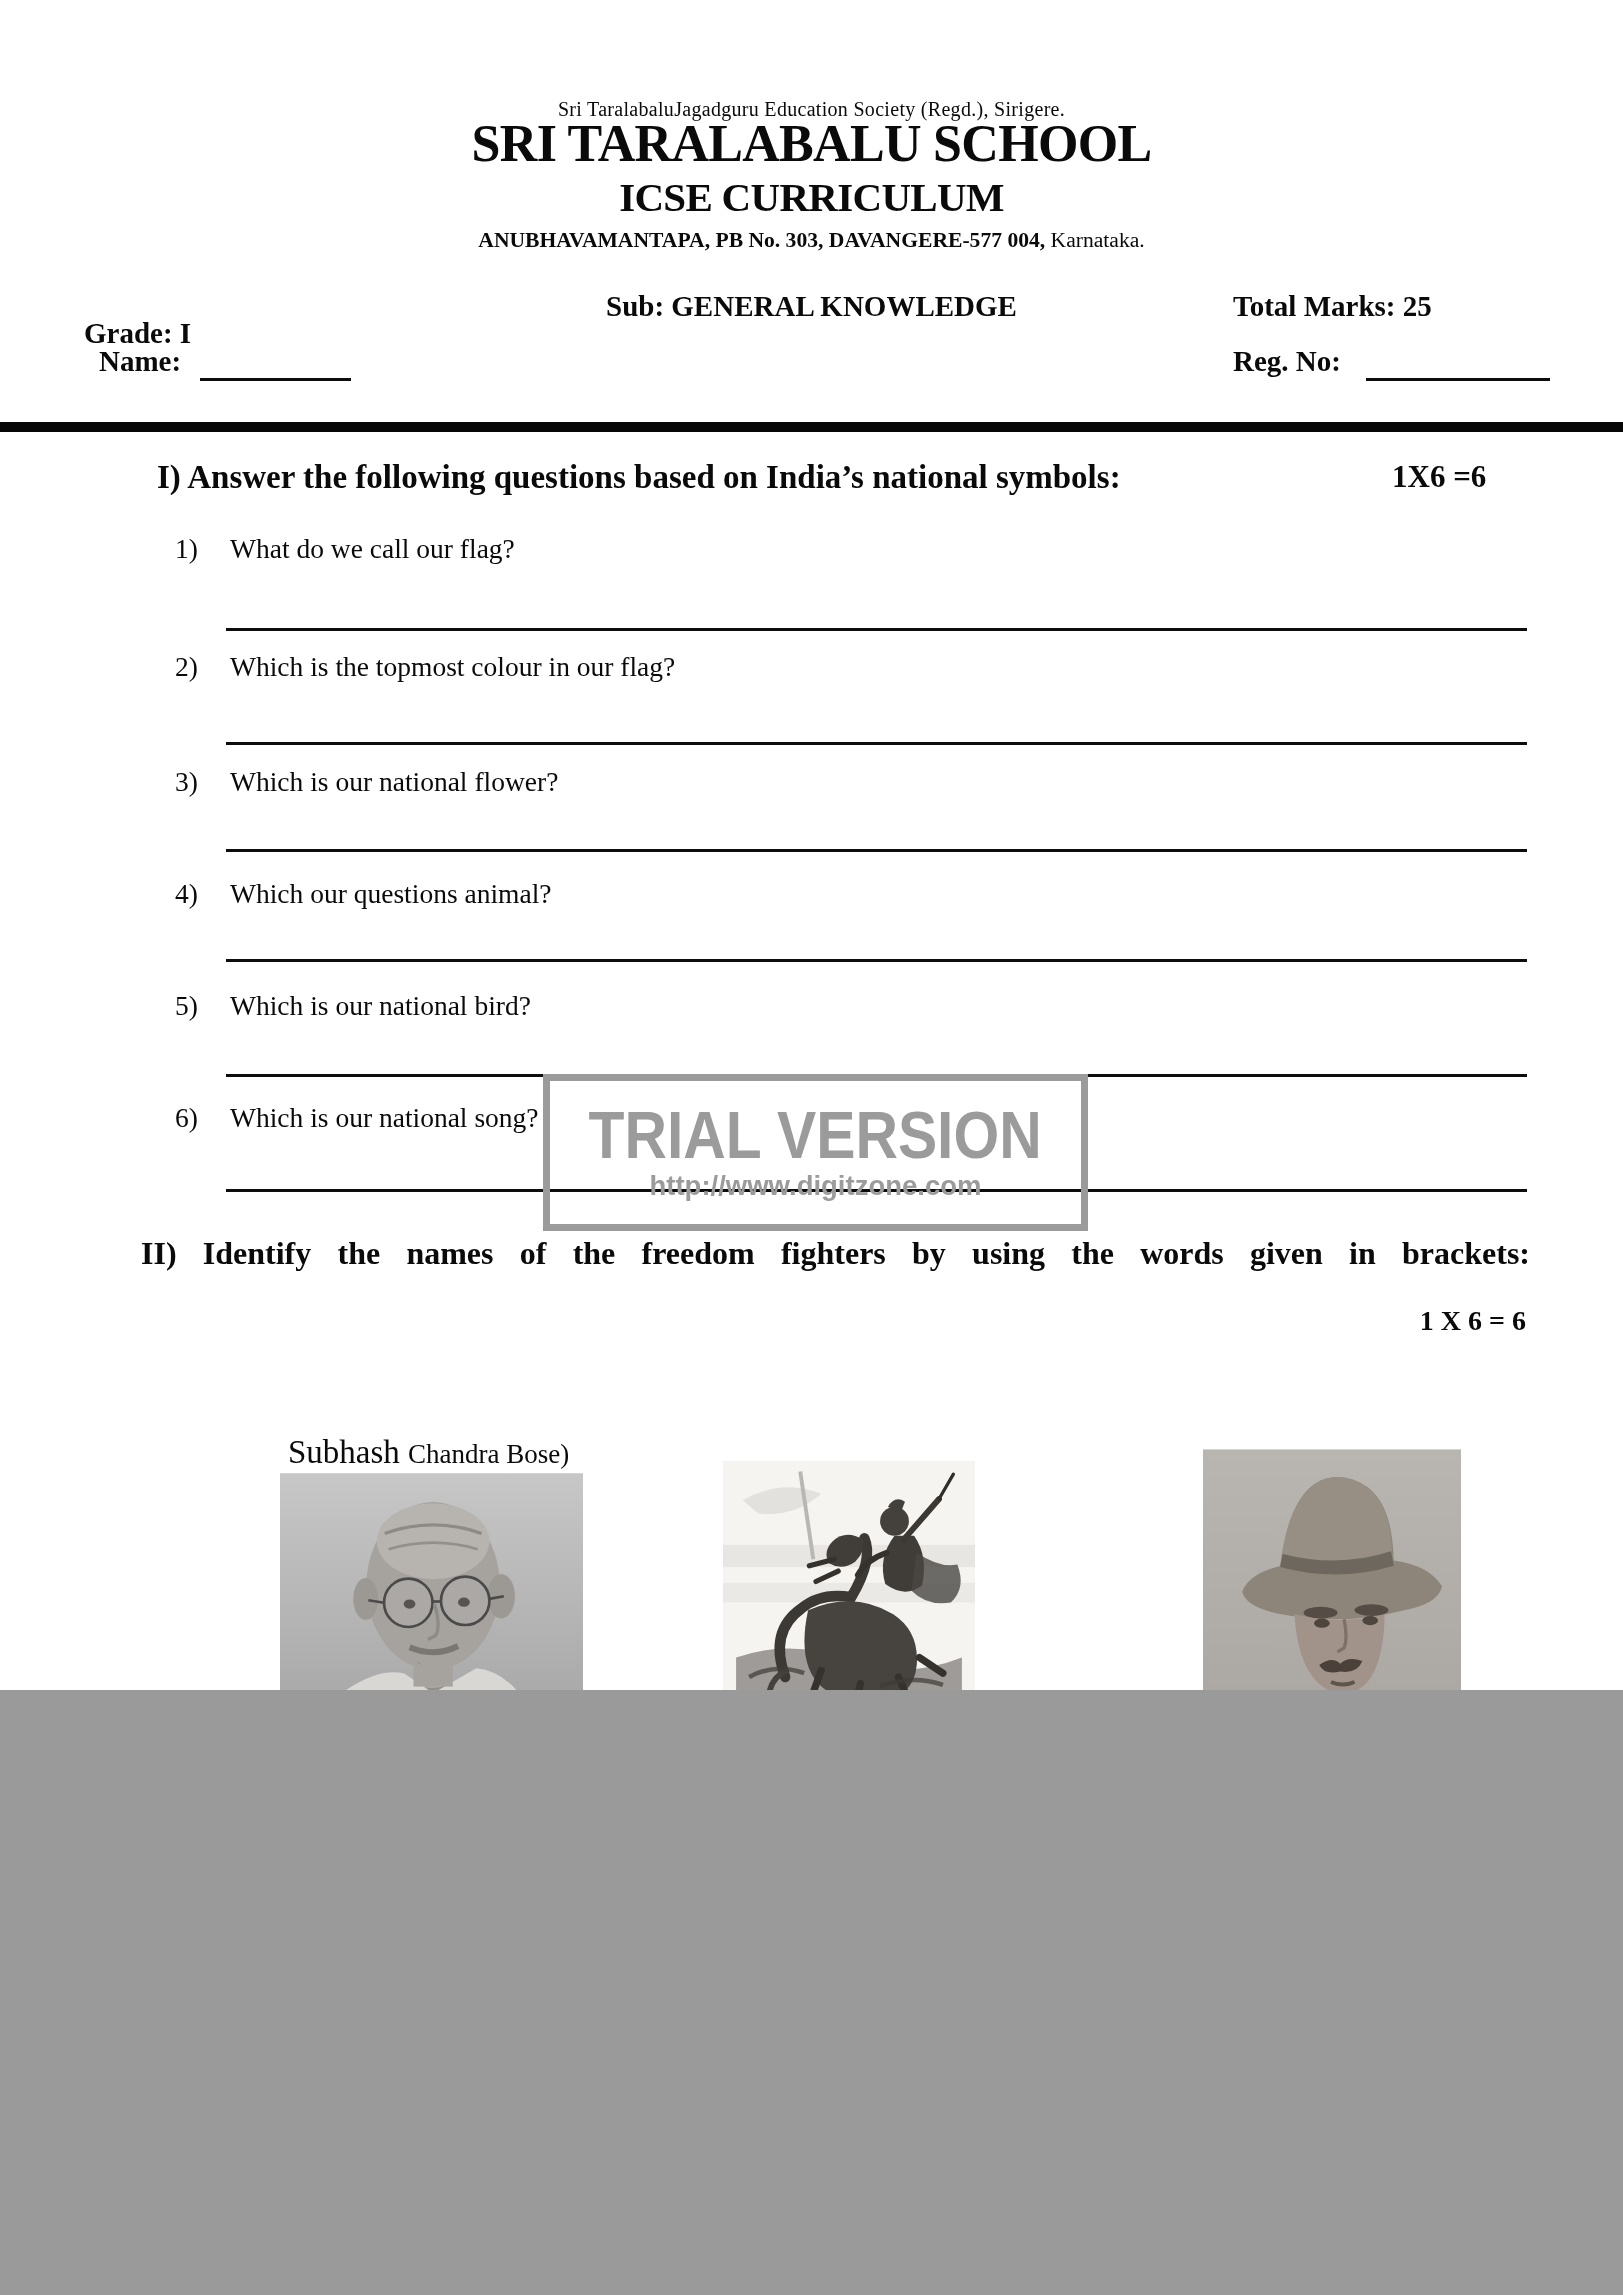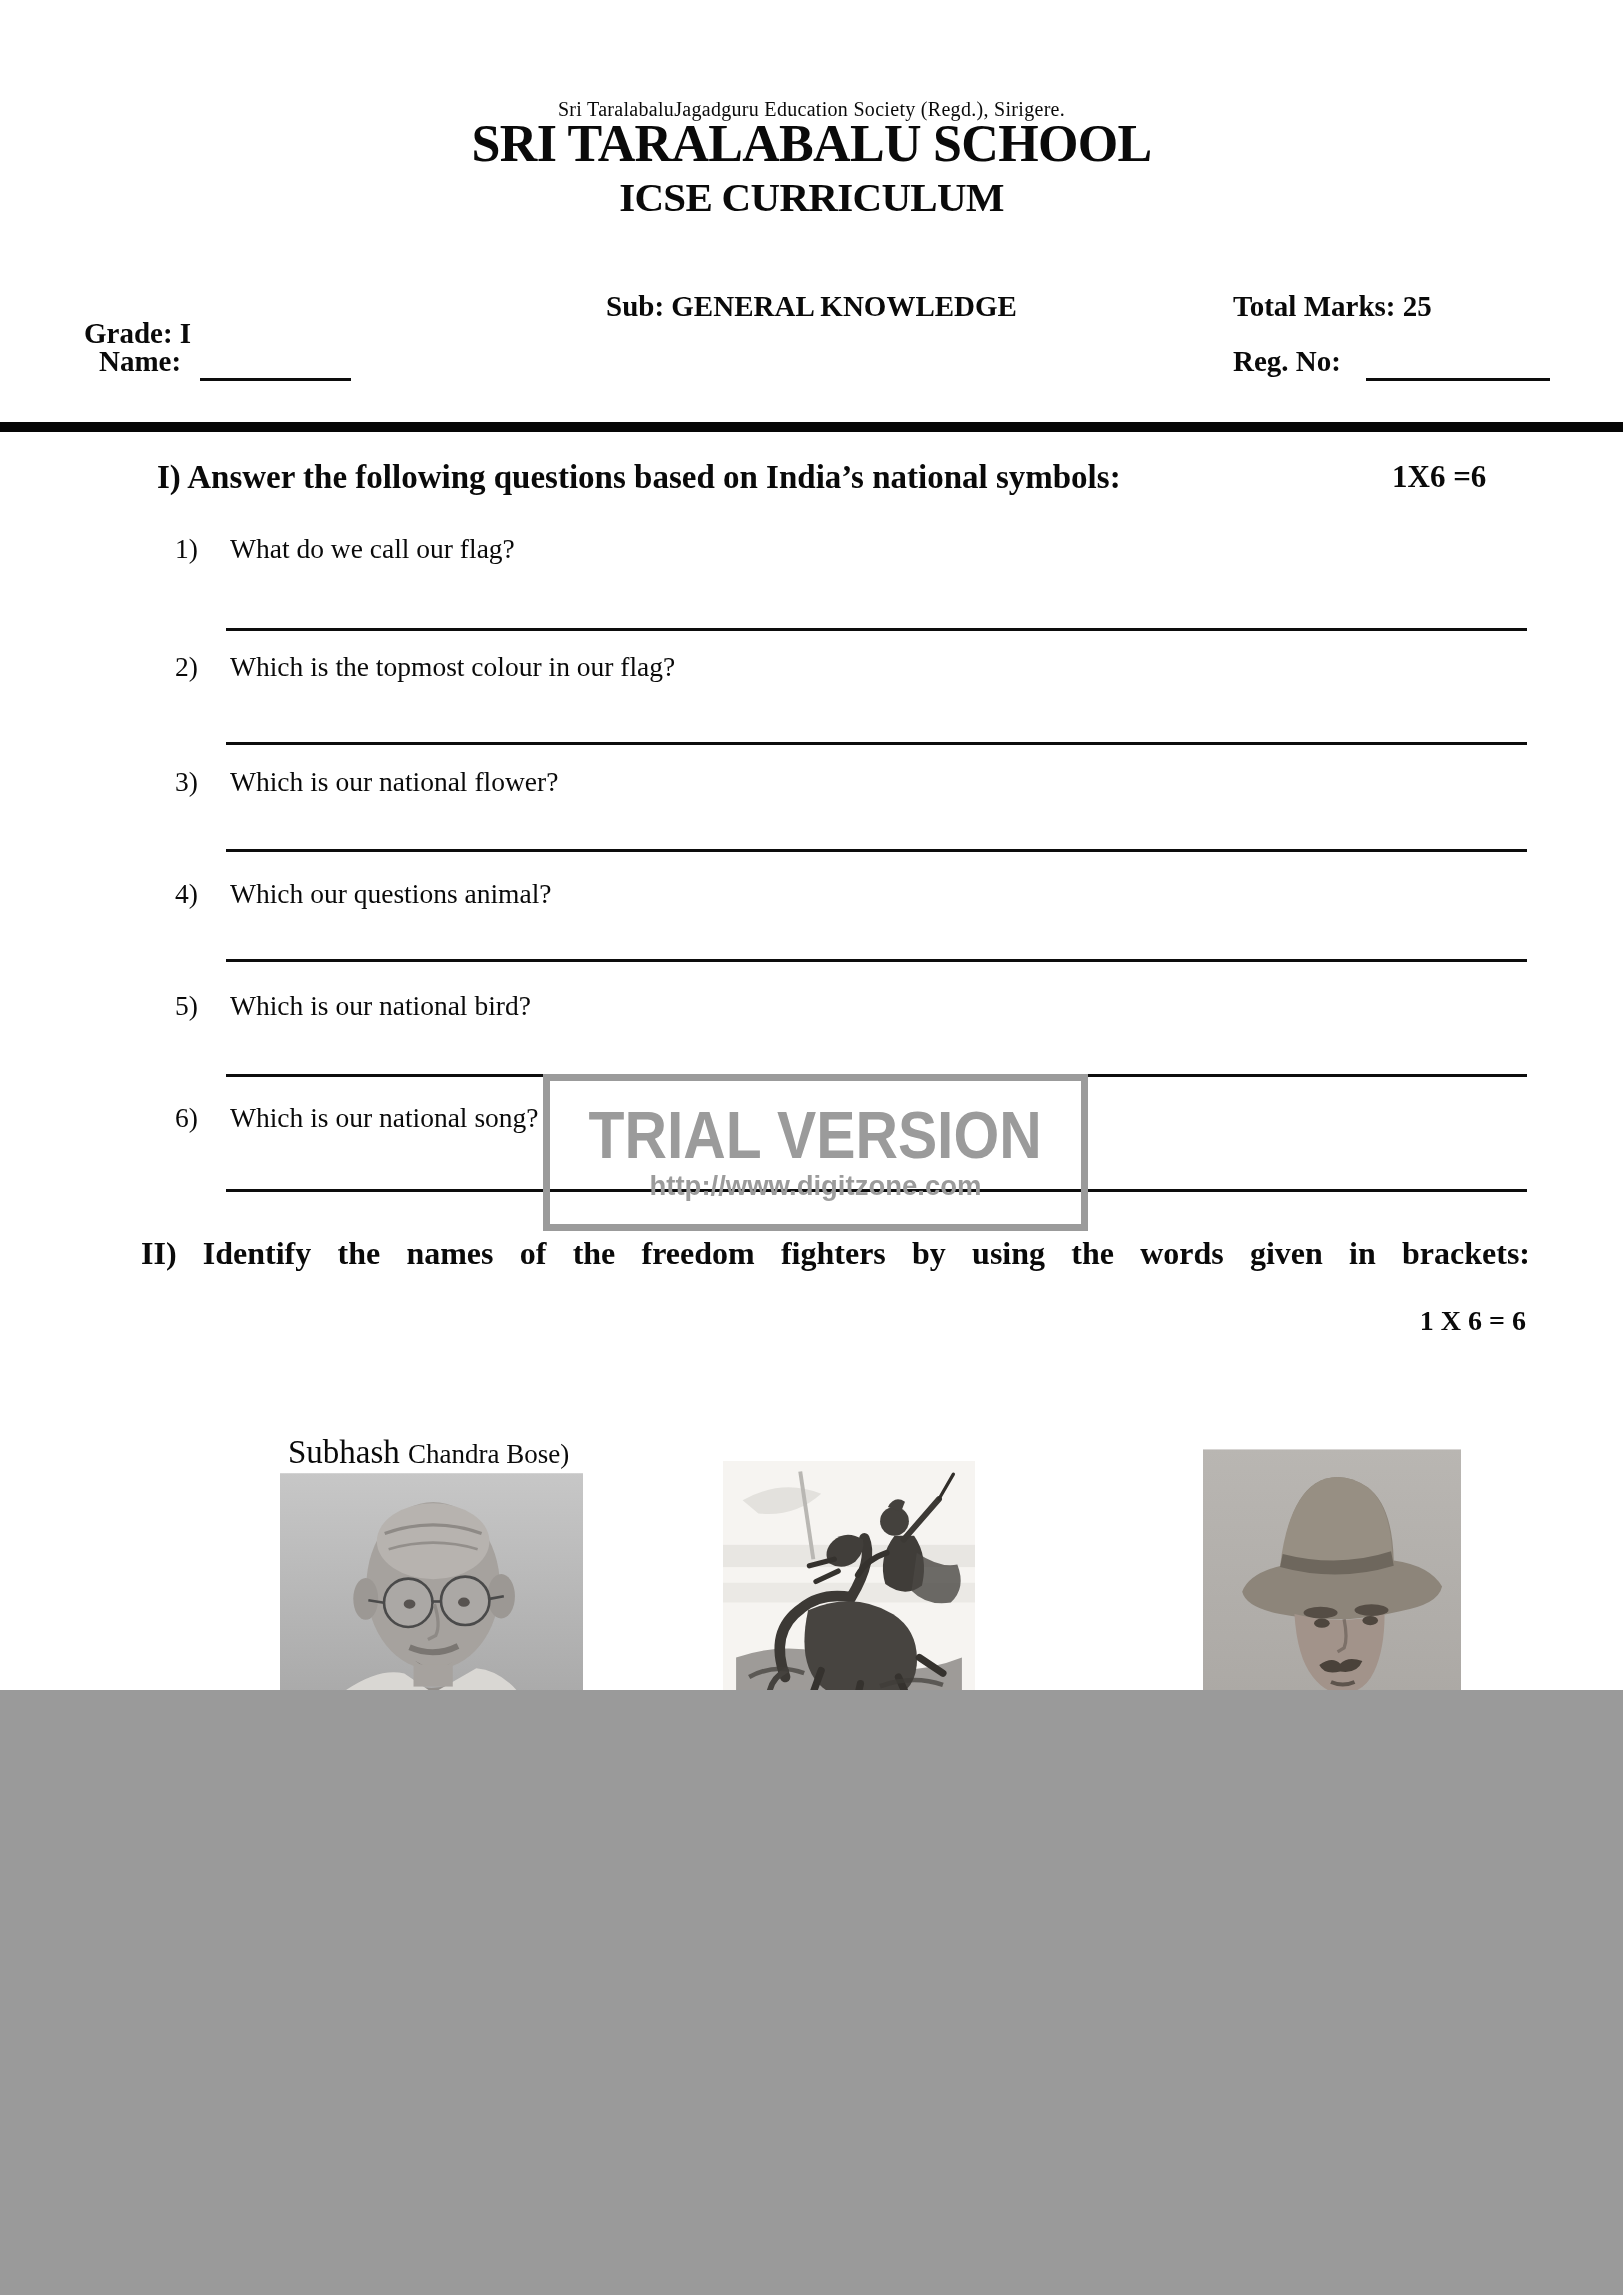--- a/index.html
+++ b/index.html
@@ -53,20 +53,21 @@
   .ansline{border-bottom:3.9px solid #0d0d0d;}
 </style>
 </head>
 <body>
 
 <div class="page">
 
   <div class="abs ctr society">Sri TaralabaluJagadguru Education Society (Regd.), Sirigere.</div>
   <div class="abs ctr icse">ICSE CURRICULUM</div>
   <div class="abs ctr school">SRI TARALABALU SCHOOL</div>
+  <div class="abs ctr addr"><span class="b">ANUBHAVAMANTAPA, PB No. 303, DAVANGERE-577 004,</span><span> Karnataka.</span></div>
 
   <div class="abs graderow" style="left:84px;margin-top:27px;">Grade: I</div>
   <div class="abs ctr graderow">Sub: GENERAL KNOWLEDGE</div>
   <div class="abs graderow" style="left:1233px;">Total Marks: 25</div>
 
   <div class="abs namerow" style="left:99px;">Name:</div>
   <div class="ln" style="left:200px;top:378px;width:151px;"></div>
   <div class="abs namerow" style="left:1233px;">Reg. No:</div>
   <div class="ln" style="left:1366px;top:378px;width:184px;border-bottom-width:3.9px;"></div>
 

